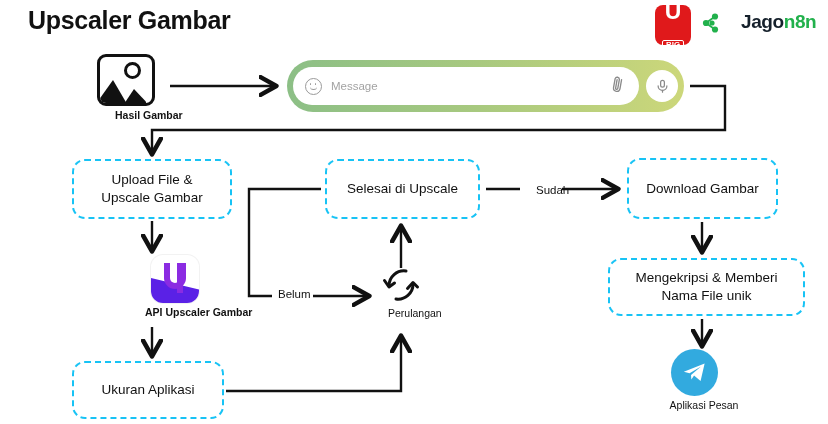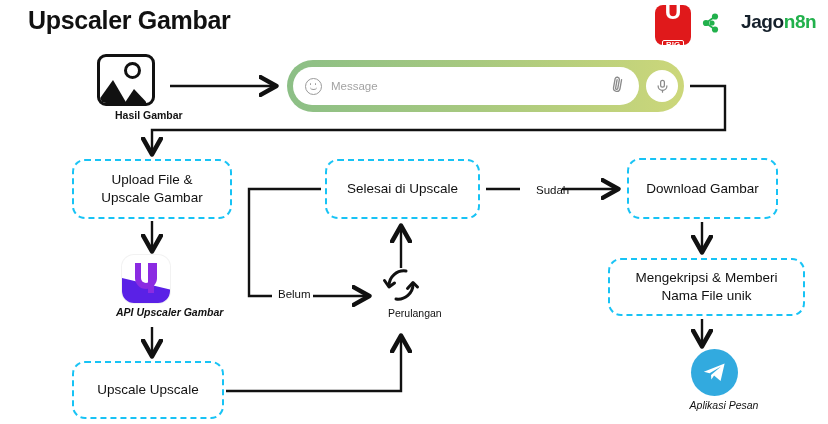--- a/index.html
+++ b/index.html
@@ -52,31 +52,31 @@
         display:flex;align-items:center;justify-content:center;text-align:center;
         font-size:13.5px;line-height:1.32;color:#111;box-sizing:border-box;padding:4px 8px;}
 
   #box-upload{left:72px;top:159px;width:160px;height:60px;align-items:center;}
   #box-check{left:325px;top:159px;width:155px;height:60px;}
   #box-download{left:627px;top:158px;width:151px;height:61px;}
   #box-encrypt{left:608px;top:258px;width:197px;height:58px;}
   #box-size{left:72px;top:361px;width:152px;height:58px;}
 
   
-  #api-icon-wrap{left:96px;top:255px;width:100px;text-align:left;font-style:italic;}
+  #api-icon-wrap{left:125px;top:255px;width:100px;text-align:left;}
   .uicon{width:48px;height:48px;border-radius:12px;background:#fff;margin:0 auto;
          position:relative;overflow:hidden;box-shadow:0 0 0 1px #f2f2f2;}
   .uicon .diag{position:absolute;left:0;top:0;width:100%;height:100%;
                background:#5a21e6;clip-path:polygon(0 48%,100% 72%,100% 100%,0 100%);}
   .uicon .uglyph{position:absolute;left:13px;top:8px;width:22px;height:26px;
                  border:6px solid #8b2be2;border-top:none;
                  border-radius:0 0 12px 12px;box-sizing:border-box;}
   .uicon .ustem{position:absolute;left:26px;top:8px;width:6px;height:30px;background:#8b2be2;}
 
-  #tg-icon-wrap{left:691px;top:349px;width:100px;margin-left:-27px;text-align:center;font-style:italic;}
+  #tg-icon-wrap{left:671px;top:349px;width:100px;margin-left:-27px;text-align:center;}
   .tgicon{width:47px;height:47px;border-radius:50%;background:#32aadf;margin:0 auto;
           display:flex;align-items:center;justify-content:center;}
 
   #loop-wrap{left:368px;top:266px;width:66px;text-align:center;}
 
   
   #wires{left:0;top:0;width:828px;height:424px;}
 
   
   .elabel{font-size:11.5px;color:#111;}
@@ -186,21 +186,21 @@
 
 <div class="abs dbox" id="box-encrypt">
   <div>
     <div>Mengekripsi &amp; Memberi</div>
     <div>Nama File unik</div>
   </div>
 </div>
 
 <div class="abs dbox" id="box-size">
   <div>
-    <div>Upscale Upscale</div>
+    <div>Ukuran Aplikasi</div>
   </div>
 </div>
 
 <div class="abs" id="api-icon-wrap">
   <div class="uicon">
     <div class="diag"></div>
     <div class="uglyph"></div>
     <div class="ustem"></div>
   </div>
   <div class="caption">API Upscaler Gambar</div>

